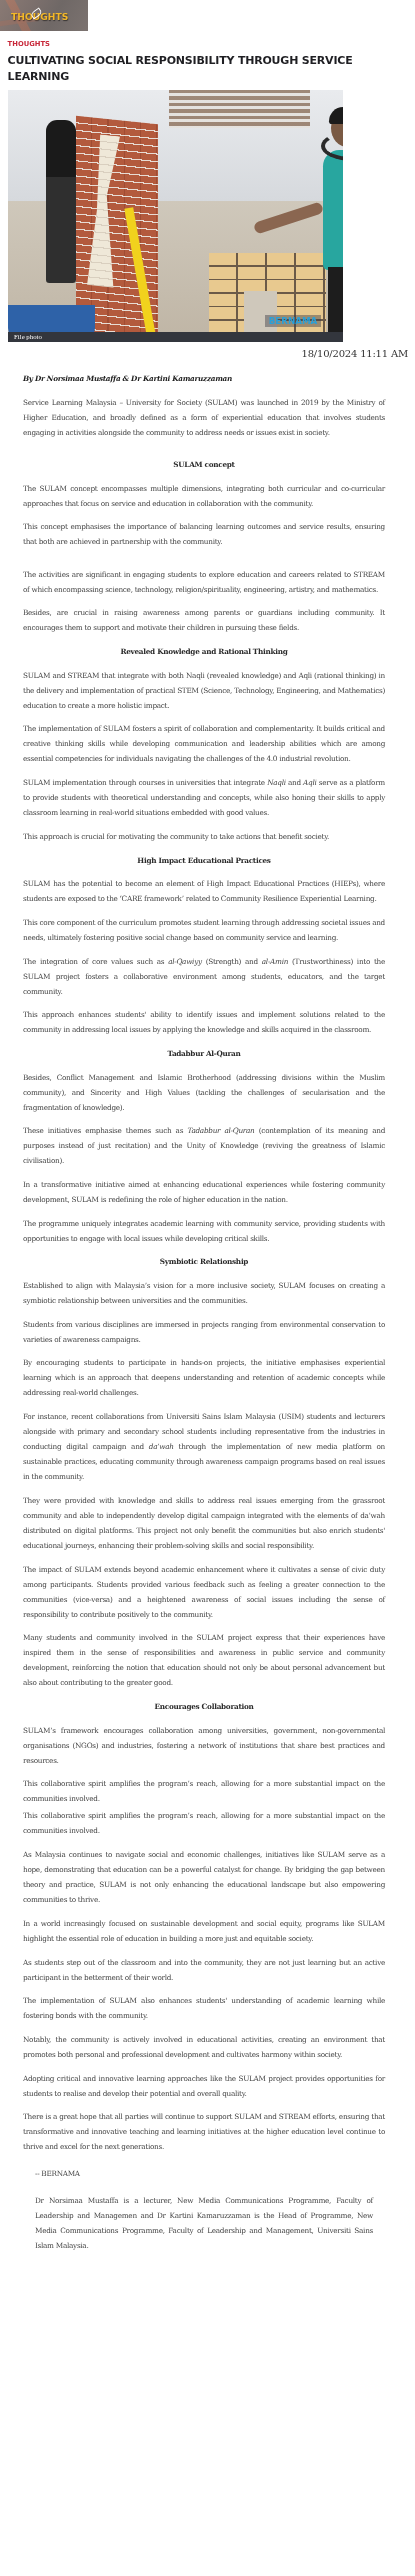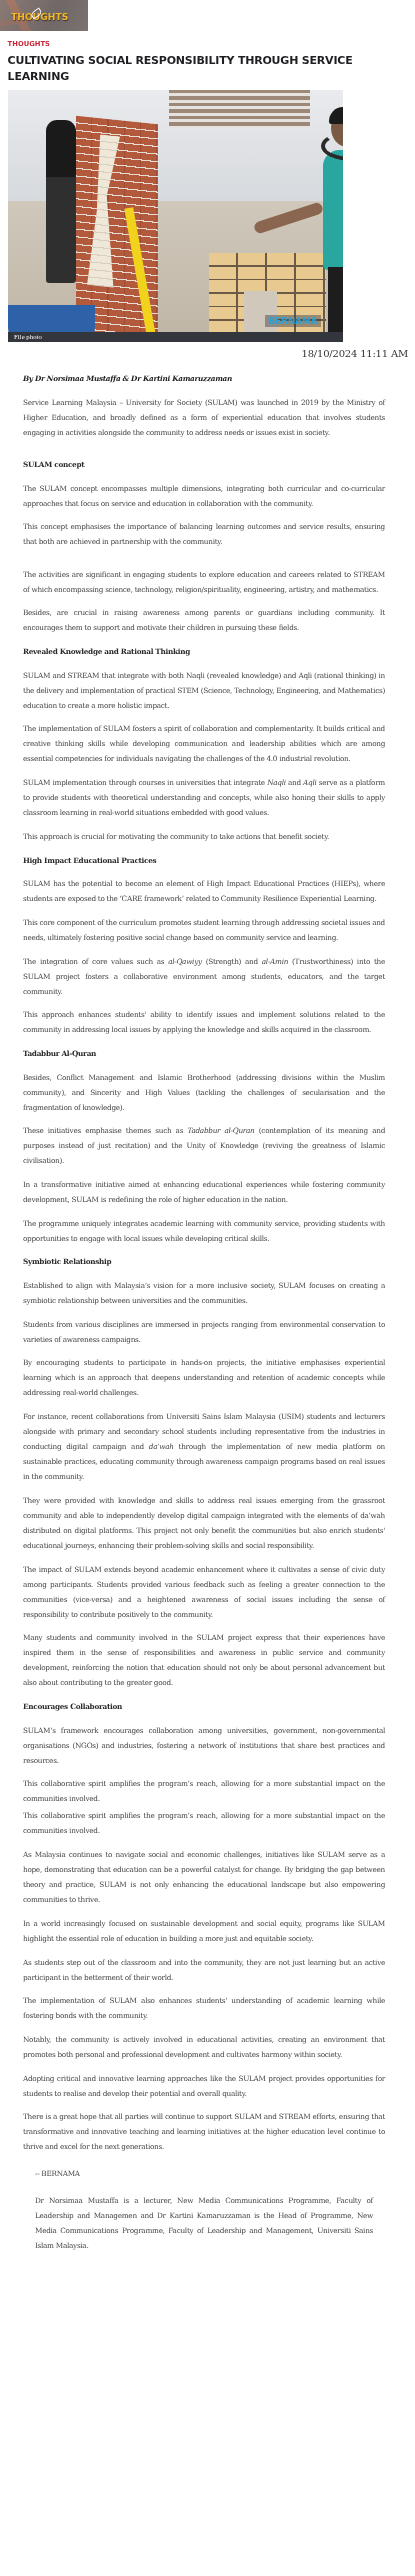--- a/index.html
+++ b/index.html
@@ -89,21 +89,21 @@
     letter-spacing: -0.2px;
   }
   .article {
     margin: 11.4px 30px 0 23px;
     font-family: "DejaVu Serif", serif; font-size: 7.3px; line-height: 15px; color: #444;
     letter-spacing: -0.3px; word-spacing: 0px;
   }
   .byline { font-style: italic; font-weight: bold; color: #222; margin: 0 0 13px 0; font-size: 7.3px; }
   .article p { margin: 0 0 8.7px 0; text-align: justify; }
   .article p.gap { margin-top: 17.4px; }
-  .article h3 { margin: 0 0 8.7px 0; font-size: 7.3px; font-weight: bold; color: #2a2a2a; line-height: 15px; }
+  .article h3 { margin: 0 0 8.7px 0; font-size: 7.3px; font-weight: bold; color: #2a2a2a; line-height: 15px; text-align: center; }
   .article h3.gap { margin-top: 17.4px; }
   .article .tight { margin-bottom: 2.2px; }
   .article .sign { margin: 12px; }
 </style>
 </head>
 <body>
 
 <div class="banner">
   <div class="stripe"></div>
   <div class="stripe2"></div>

